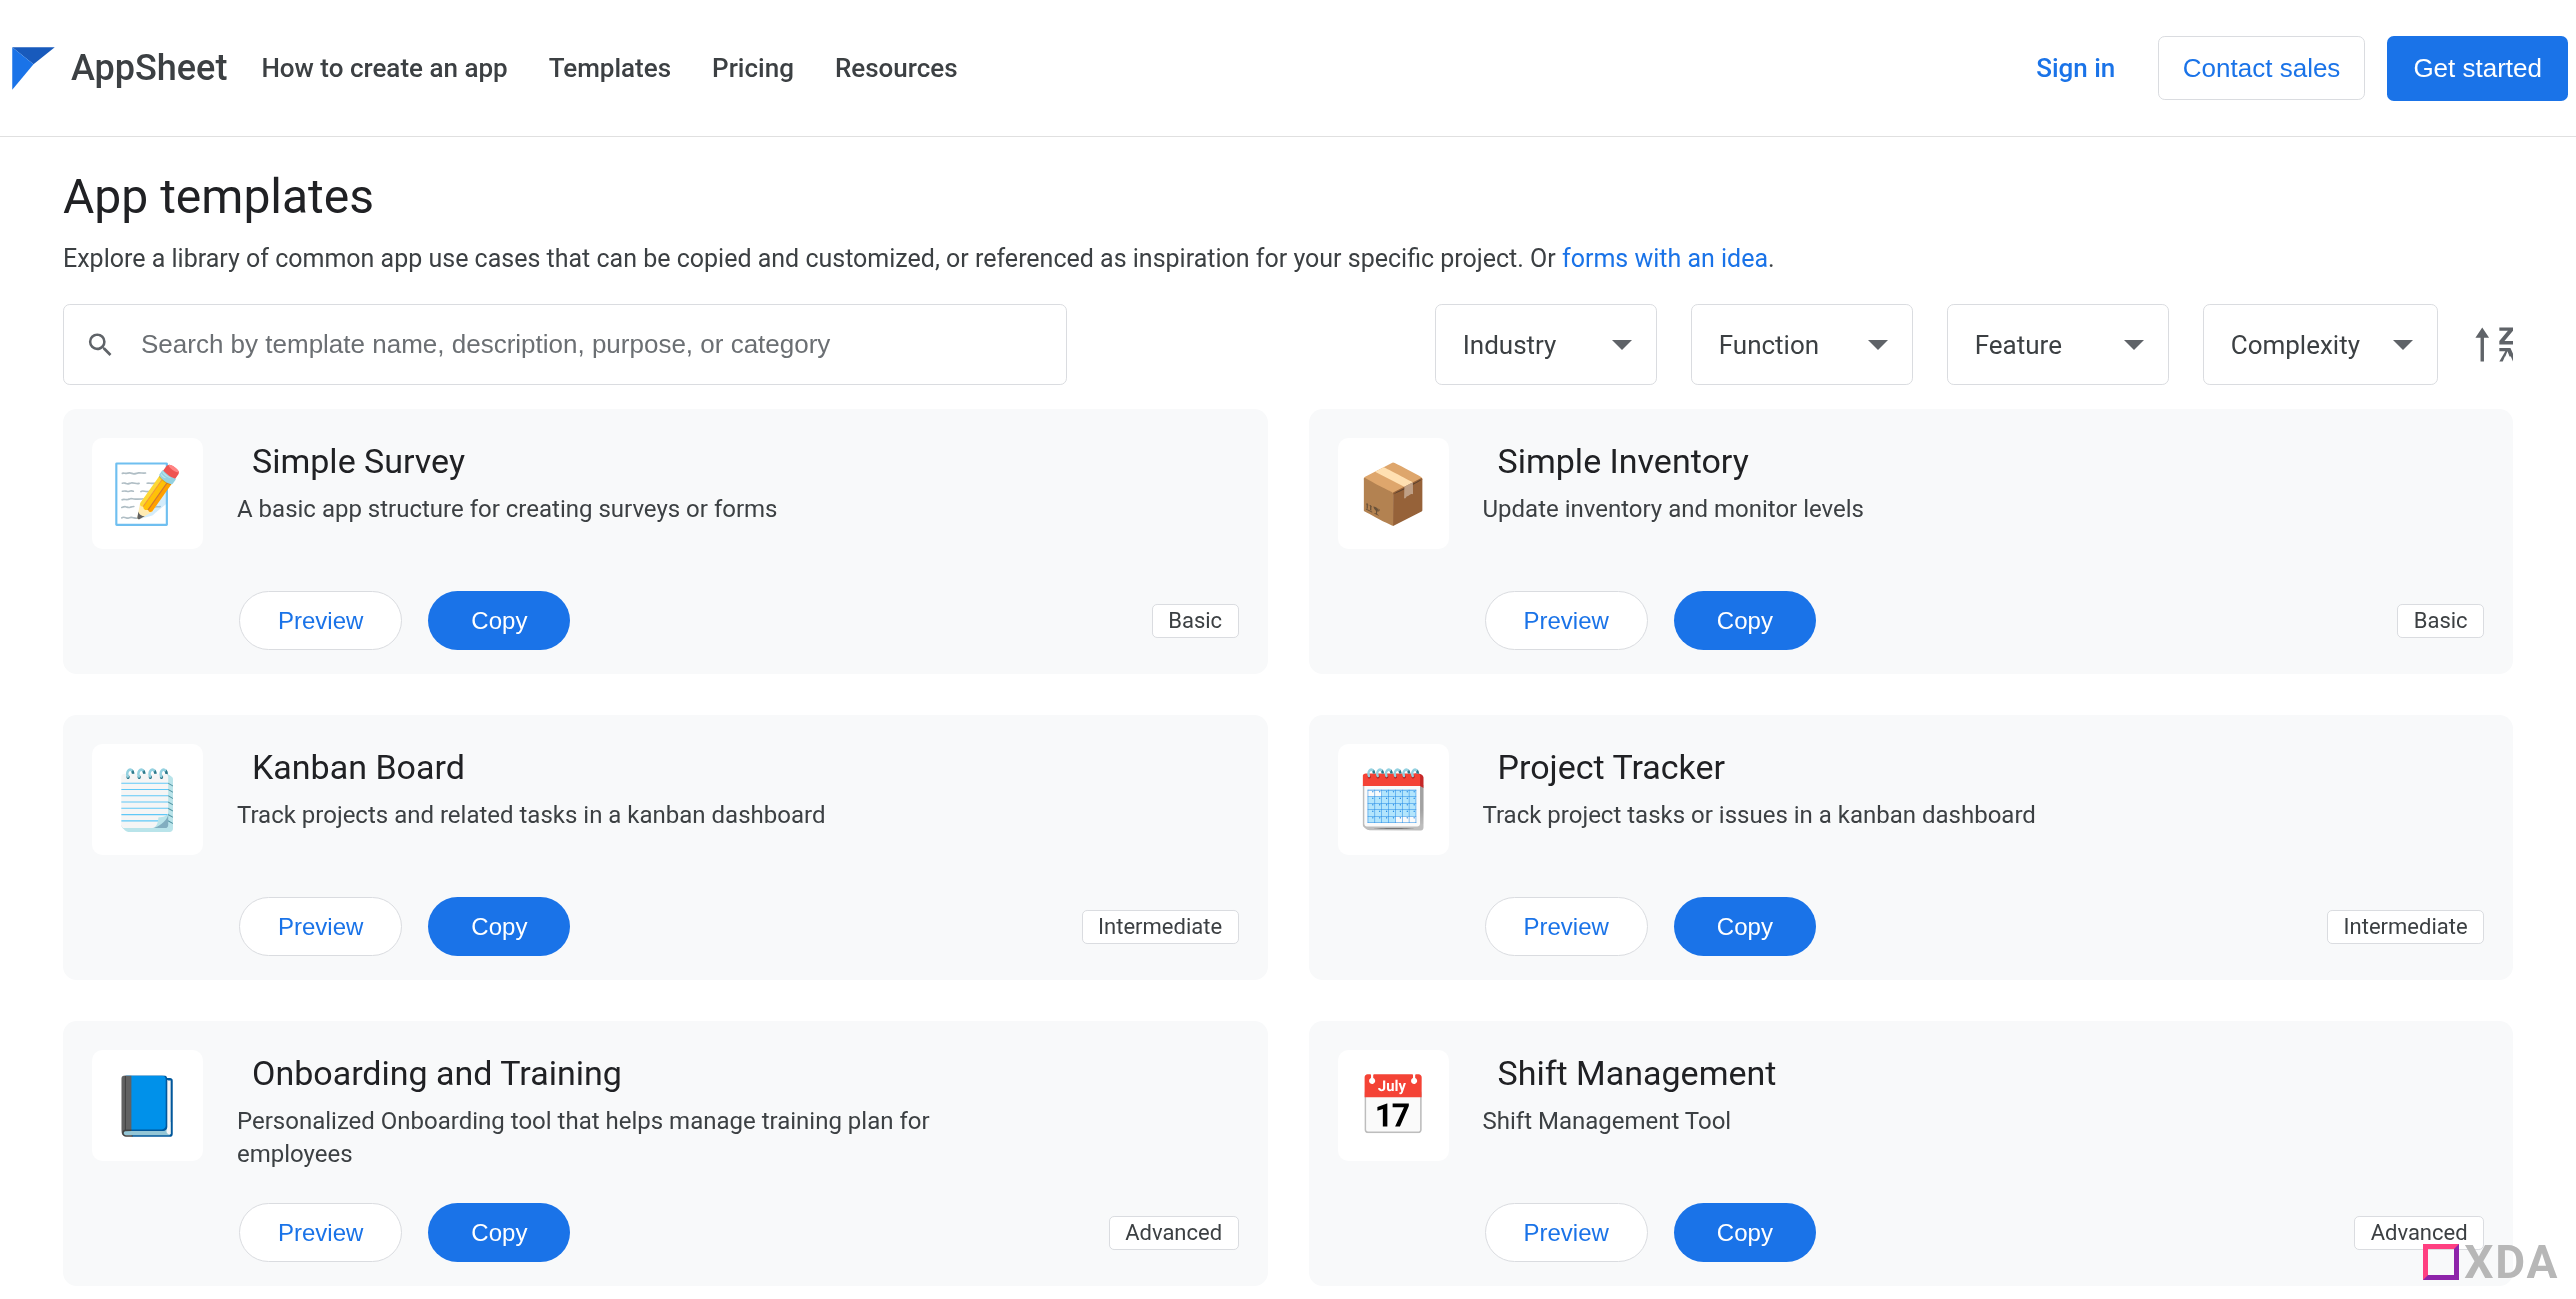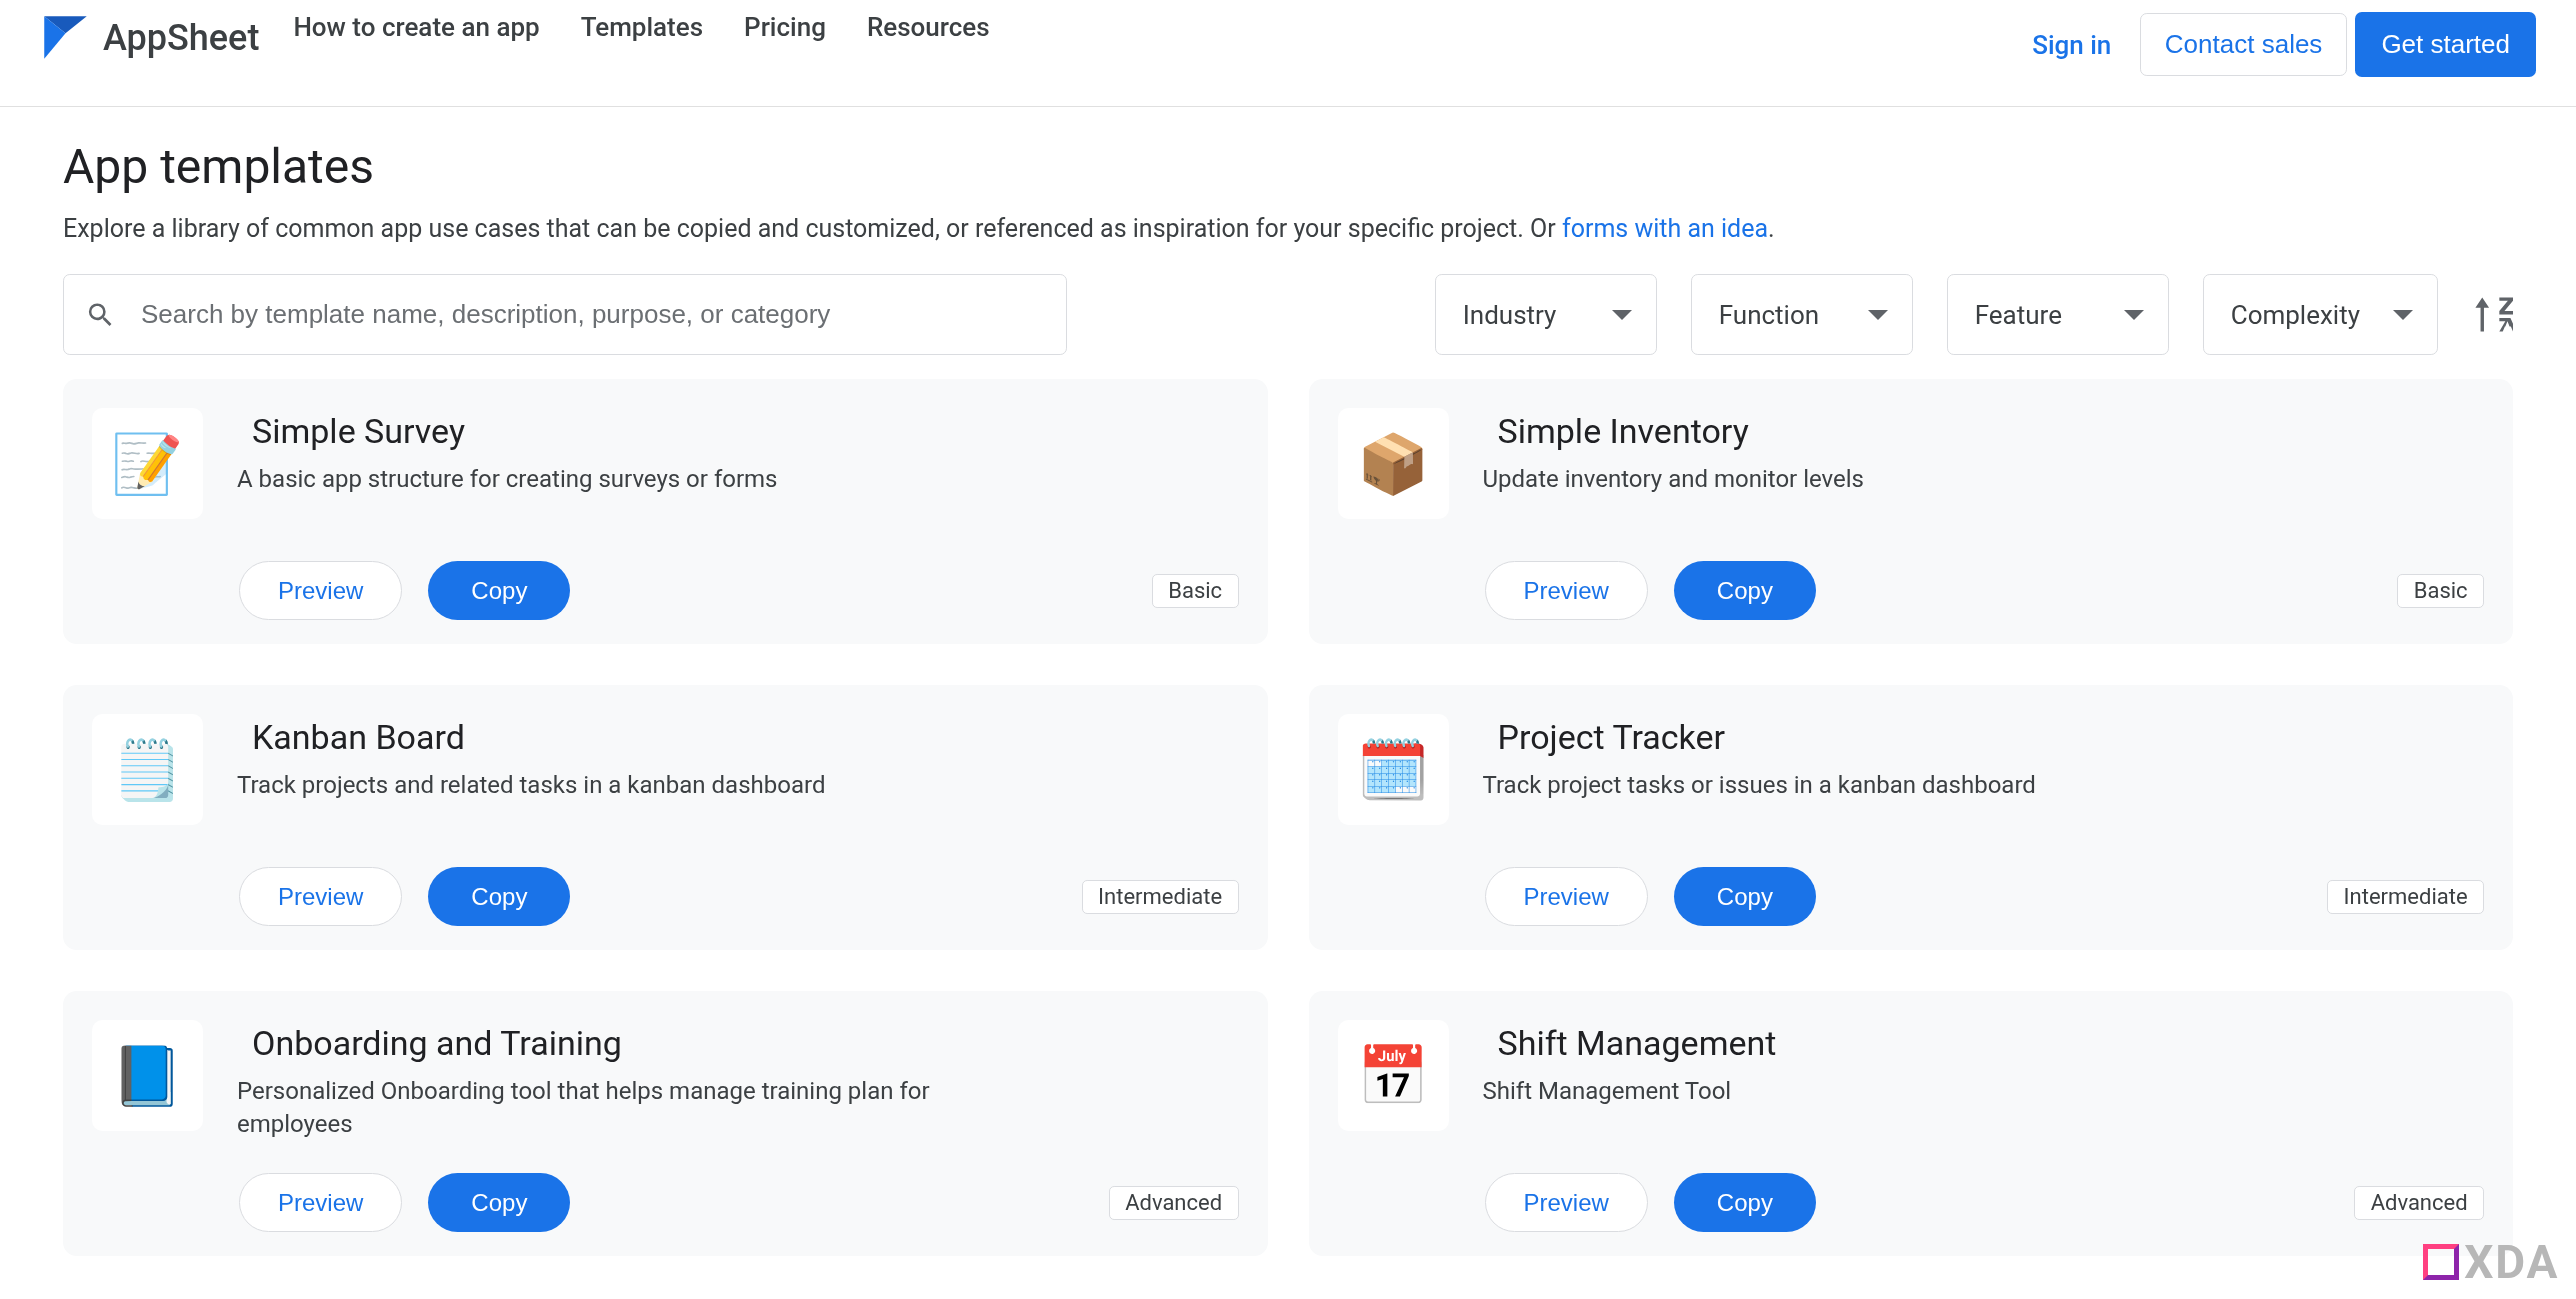--- a/index.html
+++ b/index.html
@@ -1,26 +1,26 @@
 <!DOCTYPE html>
 <html style="font-size:13.7px"><head>
 <meta charset="utf-8">
 <style>
   * { box-sizing: border-box; margin: 0; padding: 0; }
   body { font-family: 'Google Sans', Roboto, Arial, sans-serif; color: #202124; font-size: 24px; }
 
   
-  .header { display: flex; align-items: flex-start; padding: 12px 40px; border-bottom: 0.9px solid #e0e0e0; height: 107px; }
+  .header { display: flex; align-items: center; padding: 12px 8px; border-bottom: 0.9px solid #e0e0e0; height: 137px; }
   .logo { display: flex; align-items: center; gap: 12px; margin-right: 34px; }
   .logo-mark { width: 51px; height: 51px; }
   .logo-text { font-size: 36px; font-weight: 500; color: #3c4043; }
   .nav { display: flex; gap: 41px; }
   .nav a { text-decoration: none; color: #3c4043; font-size: 26px; font-weight: 500; }
   .spacer { flex: 1; }
-  .header-actions { display: flex; align-items: center; gap: 8px; }
+  .header-actions { display: flex; align-items: center; gap: 22px; }
   .link-btn { color: #1a73e8; font-weight: 500; font-size: 26px; text-decoration: none; padding: 15.4px 20.5px; }
   .outline-btn { color: #1a73e8; font-weight: 500; font-size: 26px; border: 1.7px solid #dadce0; border-radius: 6.8px; padding: 15.4px 24px; background: #fff; cursor: pointer; }
   .fill-btn { color: #fff; font-weight: 500; font-size: 26px; background: #1a73e8; border: none; border-radius: 6.8px; padding: 17px 26px; cursor: pointer; }
 
   
   .page { padding: 31px 63px 51px 63px; }
   h1 { font-size: 48px; font-weight: 400; color: #202124; margin-bottom: 19px; }
   .subtitle { font-size: 25px; color: #3c4043; margin-bottom: 31px; }
   .subtitle a { color: #1a73e8; text-decoration: none; }
 

